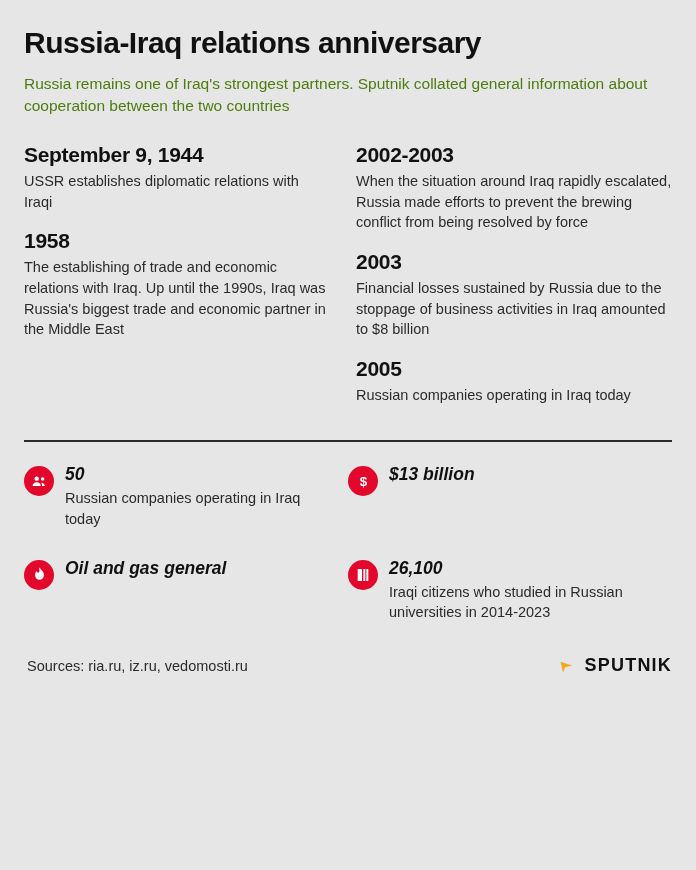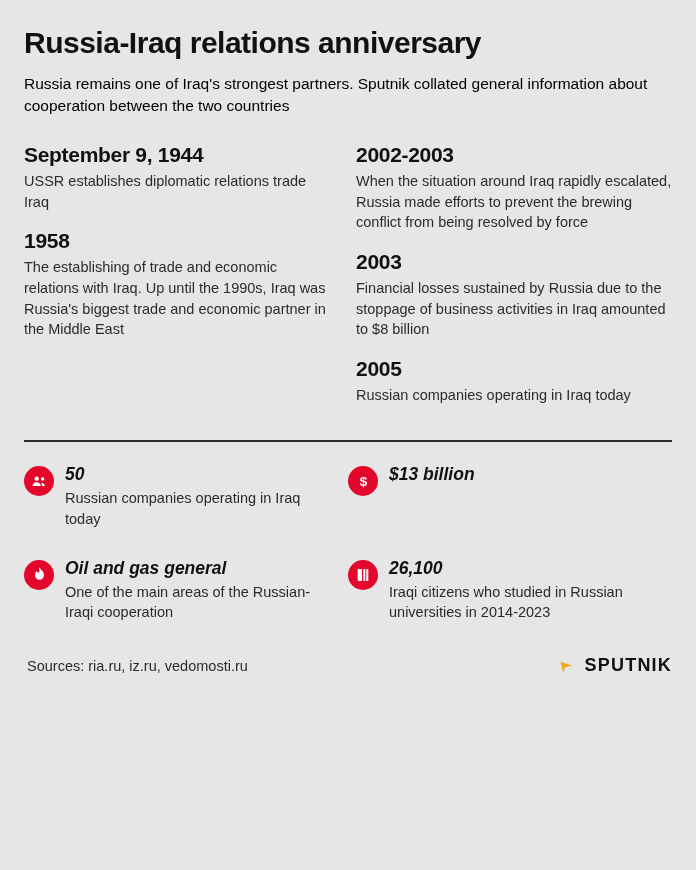--- a/index.html
+++ b/index.html
@@ -16,21 +16,21 @@
     font-size:30px;
     font-weight:bold;
     letter-spacing:-0.5px;
     line-height:1.1;
     color:#111;
     margin-bottom:14px;
   }
   .subtitle {
     font-size:15.5px;
     line-height:1.42;
-    color:#000000;
+    color:#4d7c0f;
     max-width:630px;
     margin-bottom:26px;
   }
 
   .timeline {
     display:flex;
     gap:0px;
   }
   .col { width:50%; }
   .col.left { padding-right:22px; }
@@ -119,21 +119,21 @@
 
   <h1 class="title">Russia-Iraq relations anniversary</h1>
   <p class="subtitle">Russia remains one of Iraq's strongest partners. Sputnik collated general information about cooperation between the two countries</p>
 
   <div class="timeline">
 
     <div class="col left">
 
       <div class="event">
         <div class="event-year">September 9, 1944</div>
-        <div class="event-text">USSR establishes diplomatic relations trade Iraq</div>
+        <div class="event-text">USSR establishes diplomatic relations with Iraqi</div>
       </div>
 
       <div class="event">
         <div class="event-year">1958</div>
         <div class="event-text">The establishing of trade and economic relations with Iraq. Up until the 1990s, Iraq was Russia's biggest trade and economic partner in the Middle East</div>
       </div>
 
     </div>
 
     <div class="col right">
@@ -187,21 +187,20 @@
     </div>
 
     <div class="fact">
       <div class="fact-icon">
         <svg width="17" height="17" viewBox="0 0 24 24" fill="#ffffff">
           <path d="M12 2.5c2.6 3.2 6.2 5.4 6.2 10.1 0 3.9-2.8 6.9-6.2 6.9s-6.2-3-6.2-6.9c0-2.2 1-3.9 2.3-5.4.2 1.4.9 2.4 1.9 2.4 1.3 0 2-1.2 2-3.1 0-1.3-.3-2.6-.9-4z"></path>
         </svg>
       </div>
       <div class="fact-body">
         <div class="fact-value">Oil and gas general</div>
-        <div class="fact-desc">One of the main areas of the Russian-Iraqi cooperation</div>
       </div>
     </div>
 
     <div class="fact">
       <div class="fact-icon">
         <svg width="16" height="16" viewBox="0 0 24 24" fill="#ffffff">
           <rect x="4" y="3" width="6.5" height="18" rx="0.8"></rect>
           <rect x="12.5" y="3" width="3" height="18" rx="0.8"></rect>
           <rect x="17" y="3" width="3" height="18" rx="0.8"></rect>
         </svg>

